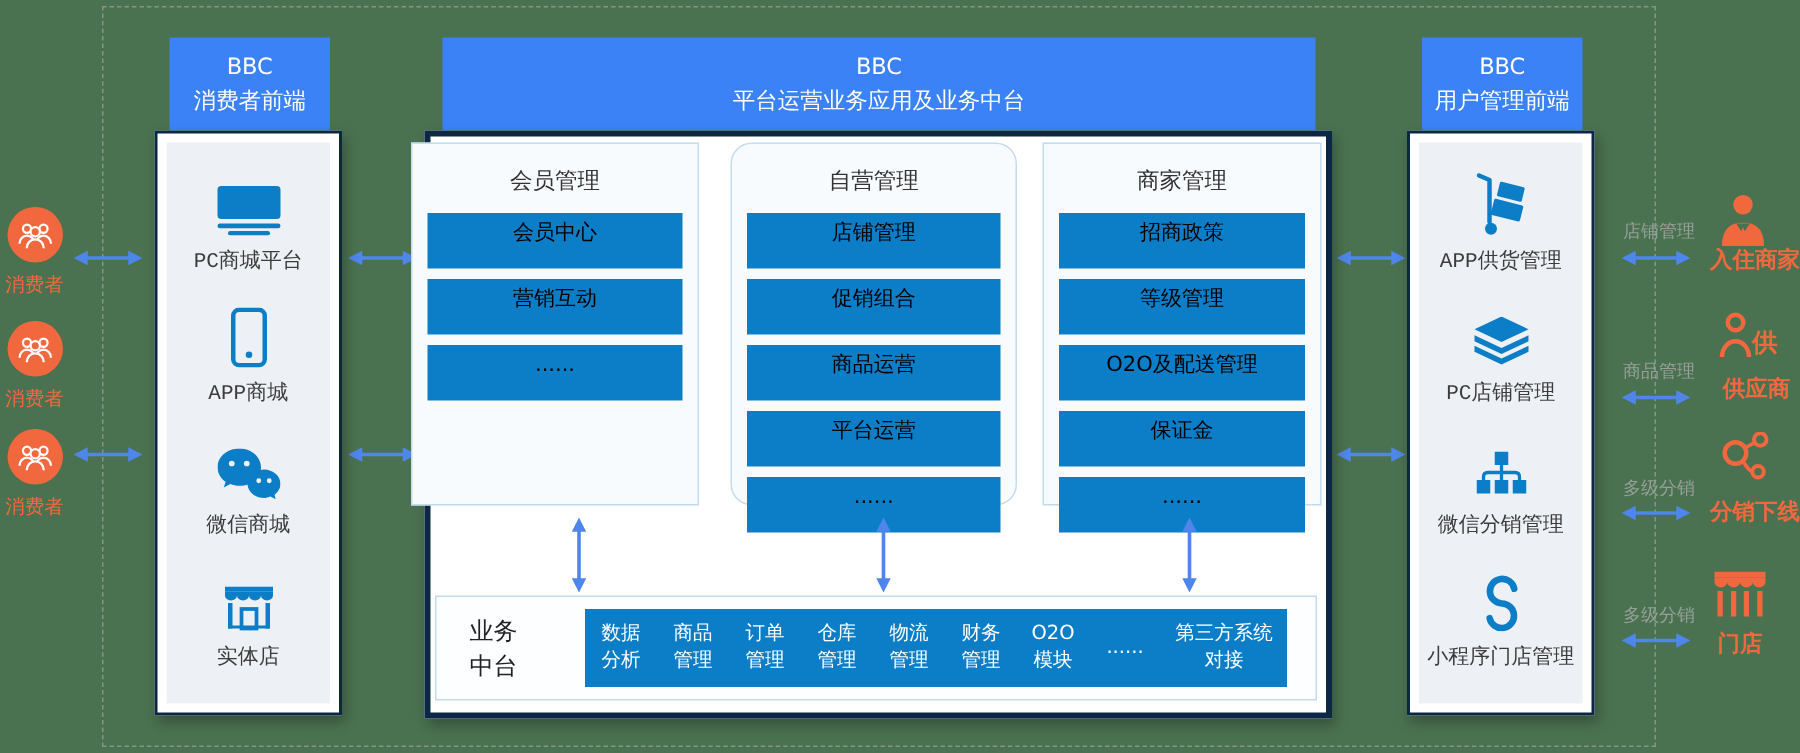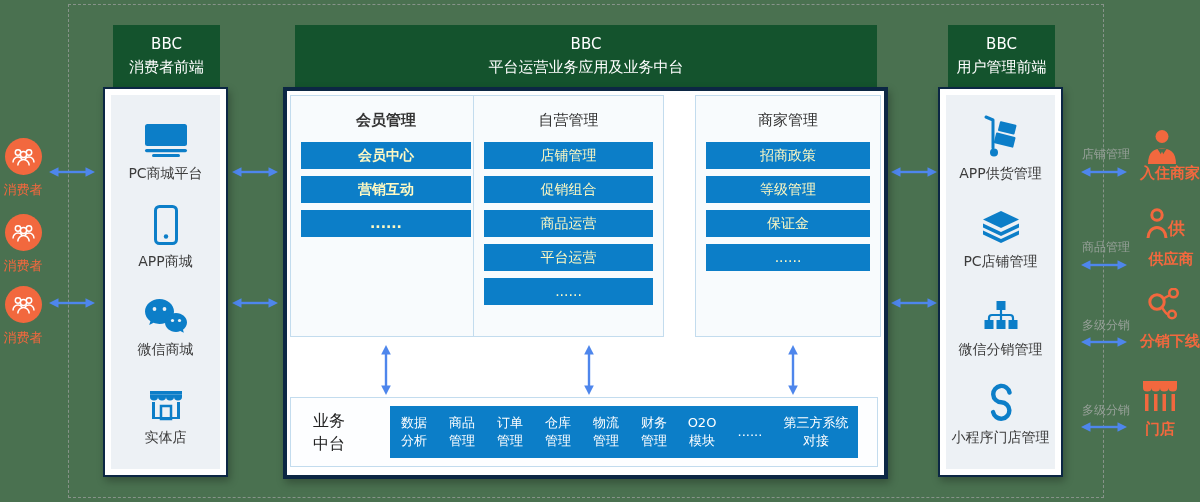--- a/index.html
+++ b/index.html
@@ -5,44 +5,44 @@
   html,body{margin:0;padding:0;}
   .stage{
     position:relative;width:1200px;height:502px;overflow:hidden;
     background:#4a7150;
     font-family:"DejaVu Sans","Liberation Sans",sans-serif;
   }
   .abs{position:absolute;}
   .dashed-rect{border:1px dashed #87938a;}
   
   .panel-header{
-    background:#14532d;color:#fff;display:flex;align-items:center;justify-content:center;
+    background:#3b82f6;color:#fff;display:flex;align-items:center;justify-content:center;
     text-align:center;font-size:15px;line-height:1.55;white-space:pre-line;
   }
   .side-body{
     width:125px;height:390px;background:#fff;border:2px solid #0c2744;
     box-sizing:border-box;padding:6px;box-shadow:2px 4px 8px rgba(0,0,0,.28);
   }
   .side-inner{
     background:#edf1f5;width:100%;height:100%;box-sizing:border-box;
     display:flex;flex-direction:column;justify-content:space-evenly;align-items:center;
   }
   .side-item{text-align:center;color:#0c7ec8;}
   .side-item .ic{display:flex;justify-content:center;align-items:flex-end;height:40px;}
-  .side-item-label{font-size:14px;color:#3c3c3c;margin-top:8px;}
+  .side-item-label{font-size:14px;color:#3c3c3c;margin-top:8px;font-family:Liberation Mono, monospace;}
   .center-body{
     width:605px;height:392px;background:#fff;border:4px solid #0c2744;
     box-sizing:border-box;box-shadow:2px 4px 8px rgba(0,0,0,.28);
   }
   
   .col{background:#f8fbfd;border:1px solid #c3dcee;box-sizing:border-box;width:192px;height:242px;}
   .col-title{font-size:15px;color:#333;text-align:center;margin:15px 0 12px;}
   .btn{
-    height:27px;line-height:27px;margin:0 10px 7px;background:#0c7ec8;
-    color:#fef9c3;font-size:14px;text-align:center;
+    height:37px;line-height:27px;margin:0 10px 7px;background:#0c7ec8;
+    color:#000000;font-size:14px;text-align:center;
   }
   
   .biz-box{
     width:588px;height:70px;background:#fdfeff;border:1px solid #c3dcee;
     box-sizing:border-box;display:flex;align-items:center;padding:0 9px;gap:16px;
   }
   .biz-label{width:58px;font-size:16px;color:#222;text-align:center;line-height:1.45;white-space:pre-line;}
   .modules{flex:1;display:flex;justify-content:center;margin-left:6px;}
   .module{
     width:48px;height:52px;background:#0c7ec8;color:#fff;font-size:13px;line-height:1.4;
@@ -191,40 +191,41 @@
       </div>
     </div>
   </div>
 
   <div class="abs panel-header" style="left:295px;top:25px;width:582px;height:62px;">
     <div>BBC
 平台运营业务应用及业务中台</div>
   </div>
   <div class="abs center-body" style="left:283px;top:87px;"></div>
 
-  <div class="abs col" style="left:290px;top:95px;font-weight:bold;">
+  <div class="abs col" style="left:274px;top:95px;">
     <div class="col-title">会员管理</div>
     <div class="btn">会员中心</div>
     <div class="btn">营销互动</div>
     <div class="btn">......</div>
   </div>
 
-  <div class="abs col" style="left:473px;top:95px;width:191px;">
+  <div class="abs col" style="left:487px;top:95px;width:191px;border-radius:14px;">
     <div class="col-title">自营管理</div>
     <div class="btn">店铺管理</div>
     <div class="btn">促销组合</div>
     <div class="btn">商品运营</div>
     <div class="btn">平台运营</div>
     <div class="btn">......</div>
   </div>
 
   <div class="abs col" style="left:695px;top:95px;width:186px;">
     <div class="col-title">商家管理</div>
     <div class="btn">招商政策</div>
     <div class="btn">等级管理</div>
+    <div class="btn">O2O及配送管理</div>
     <div class="btn">保证金</div>
     <div class="btn">......</div>
   </div>
 
   <svg class="abs arrow-svg" style="left:380px;top:345px;" width="12" height="50" viewBox="0 0 12 50">
       <line x1="6" y1="8" x2="6" y2="42" stroke="#4e86ec" stroke-width="2.4"></line>
       <polygon points="6,0 1.2,9.5 10.8,9.5" fill="#4e86ec"></polygon>
       <polygon points="6,50 1.2,40.5 10.8,40.5" fill="#4e86ec"></polygon>
     </svg>
   <svg class="abs arrow-svg" style="left:583px;top:345px;" width="12" height="50" viewBox="0 0 12 50">

